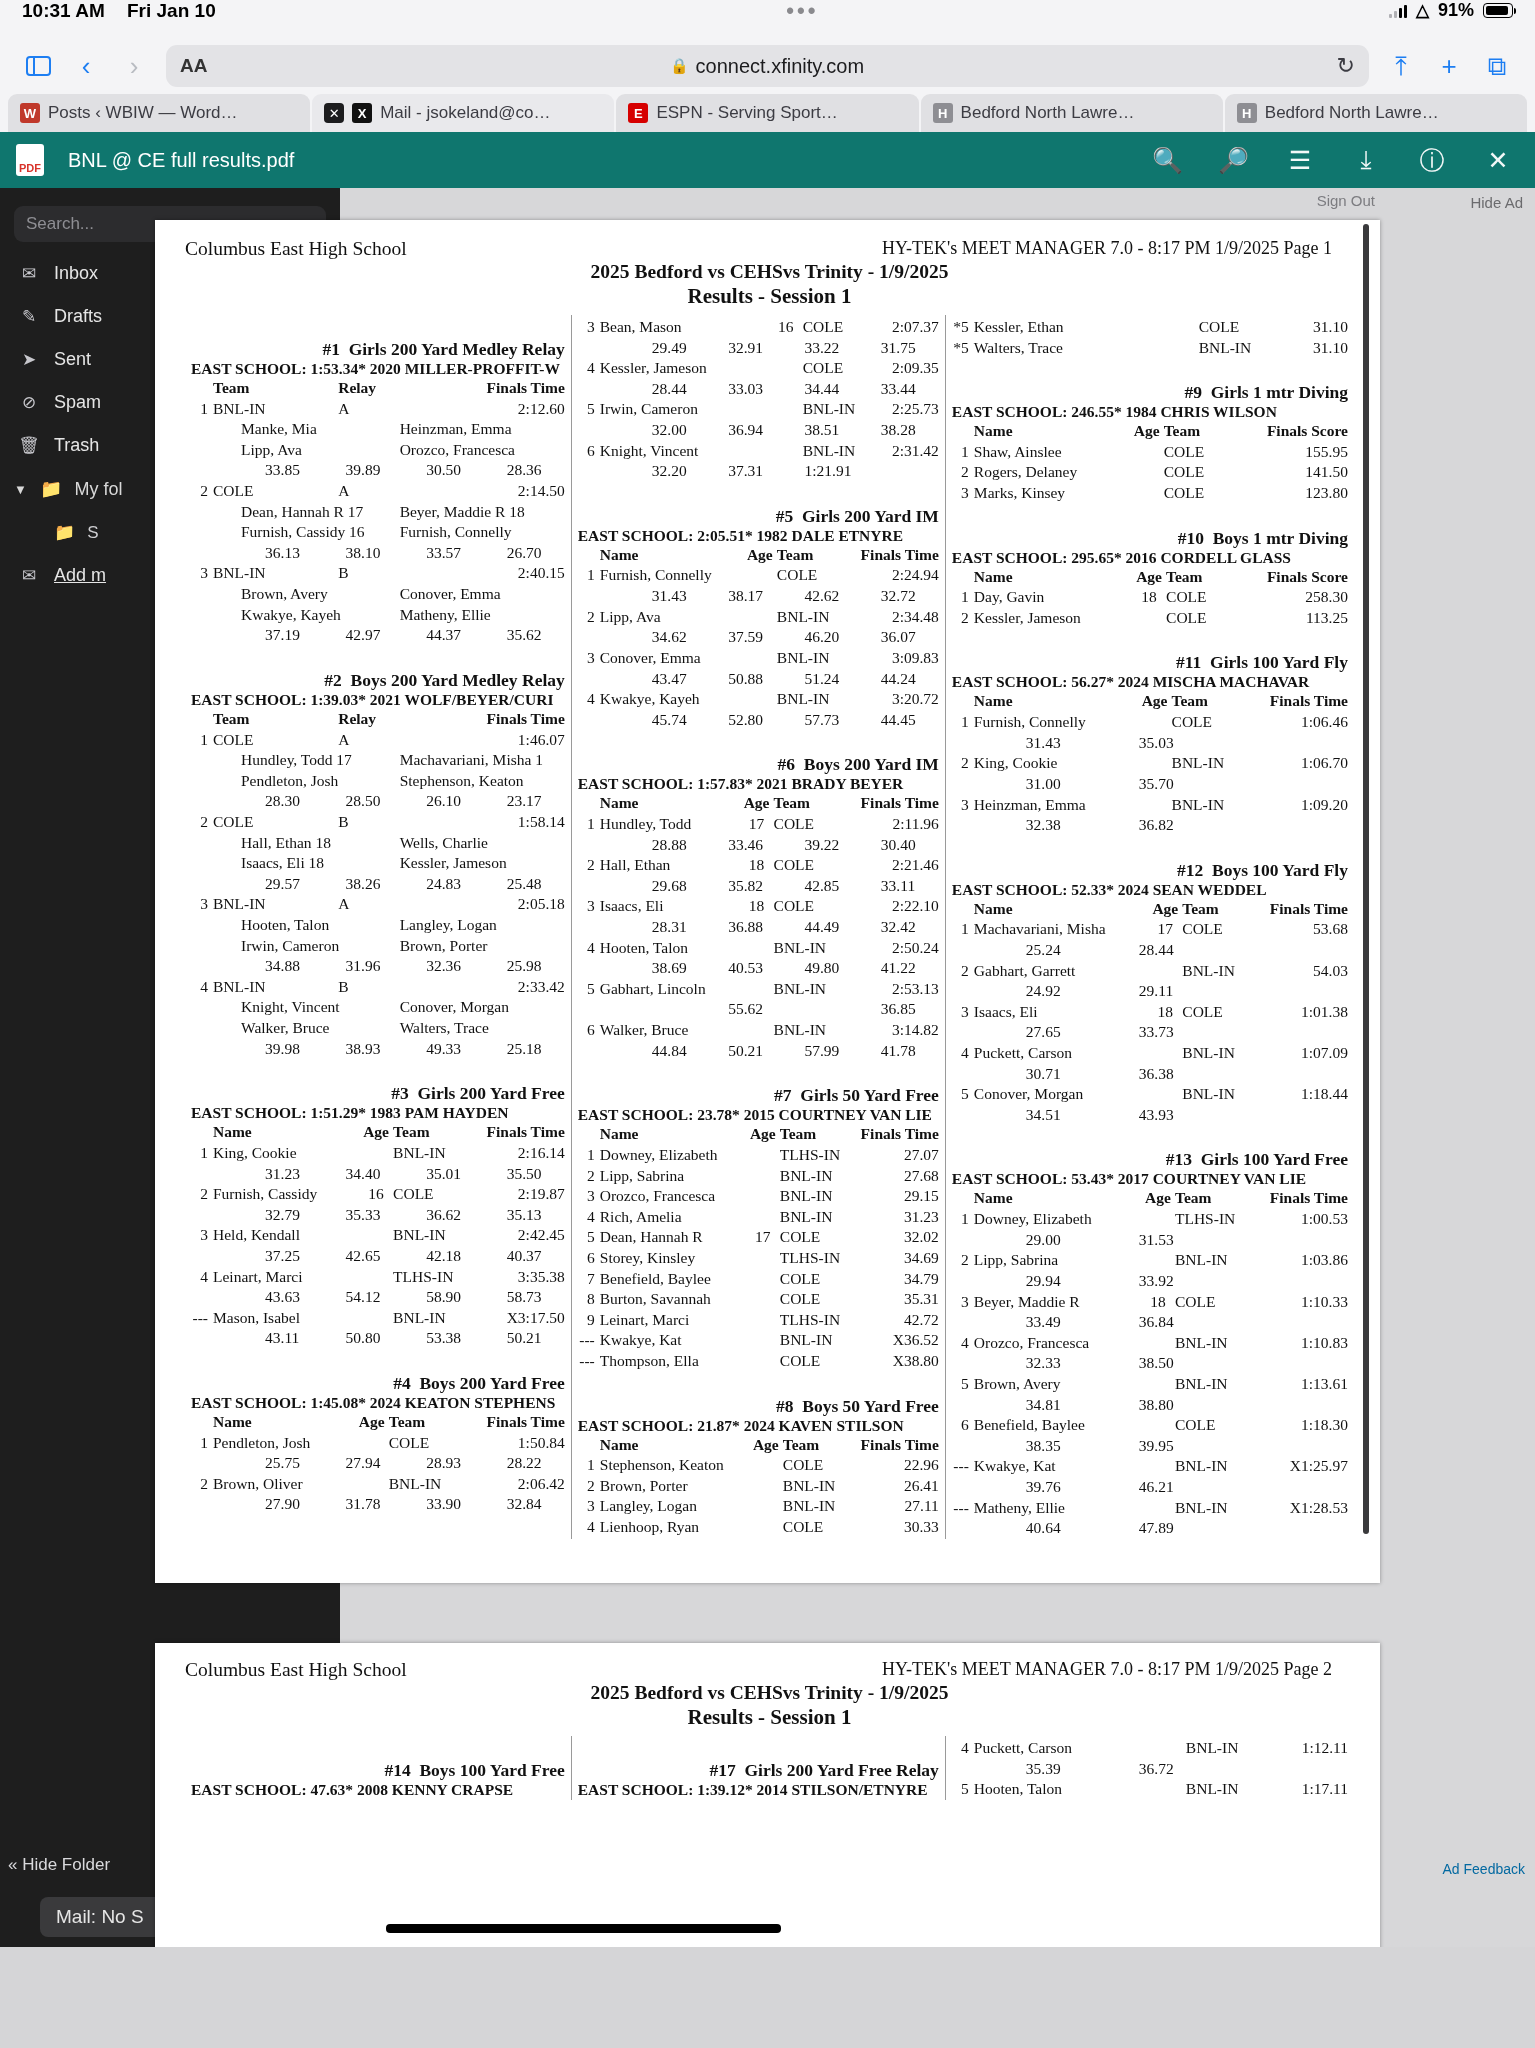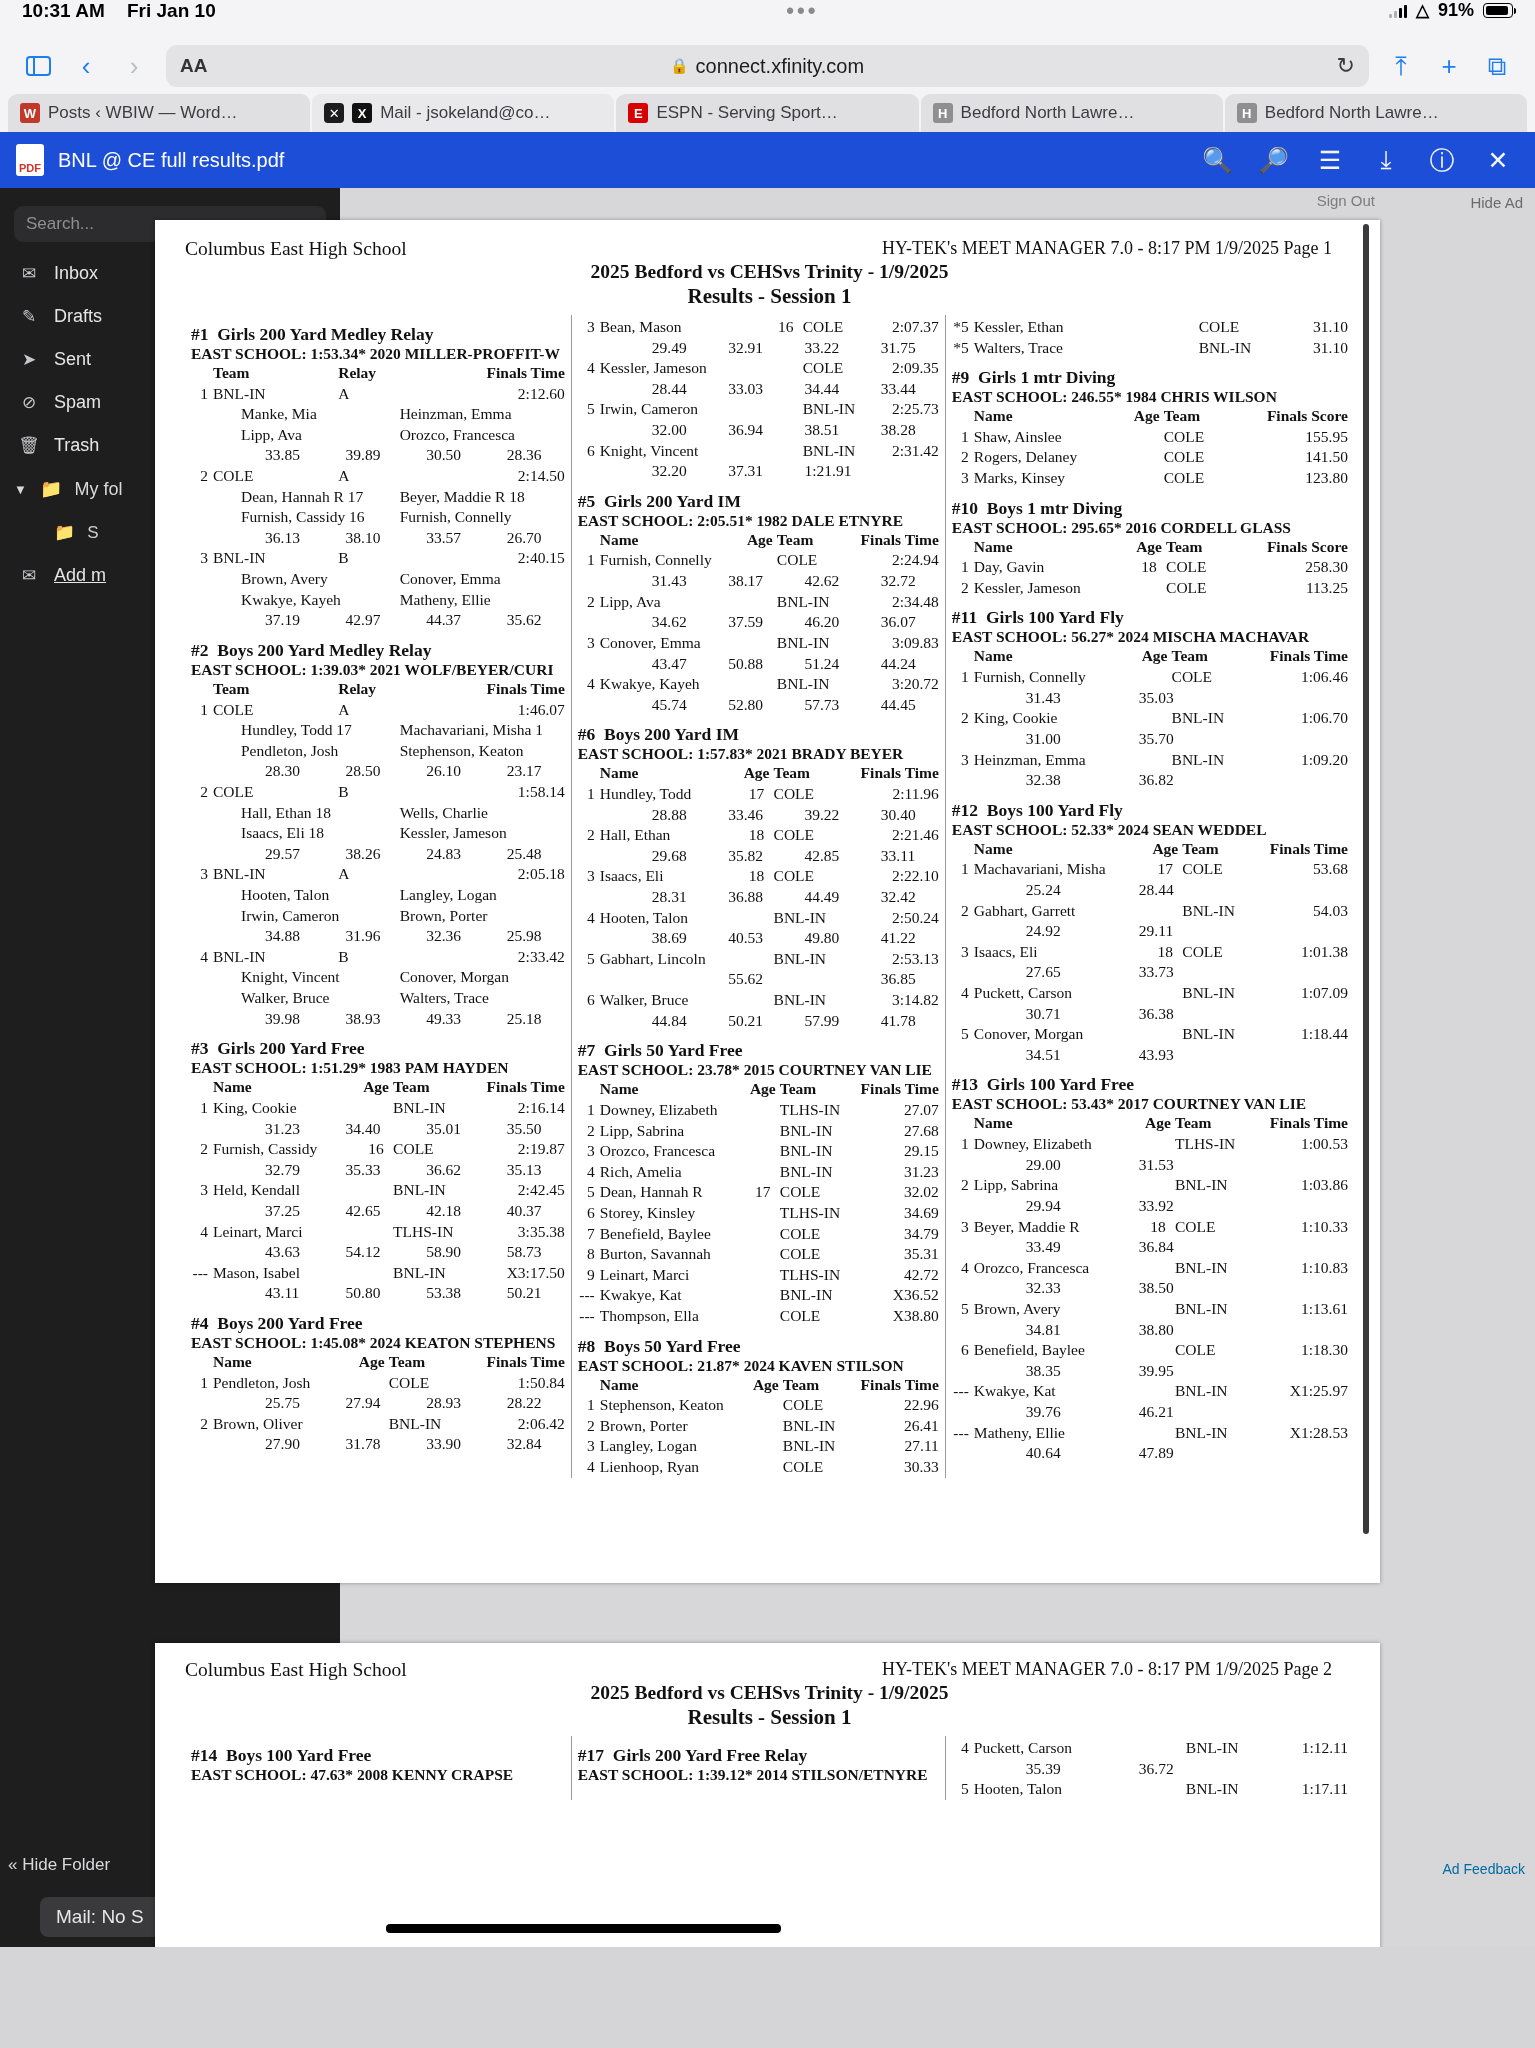--- a/index.html
+++ b/index.html
@@ -79,21 +79,21 @@
     width:20px; height:20px; border-radius:3px; flex:0 0 20px;
     display:flex; align-items:center; justify-content:center;
     font-size:13px; font-weight:700; color:#fff;
   }
   .tab .label { overflow:hidden; text-overflow:ellipsis; }
   .tabclose { width:20px; height:20px; background:#1c1c1e; color:#fff; border-radius:4px;
     display:flex; align-items:center; justify-content:center; font-size:13px; flex:0 0 20px; }
 
   
   .pdfbar {
-    background:#1d4ed8; height:56px; display:flex; align-items:center; padding:0 16px; gap:14px;
+    background:#0f766e; height:56px; display:flex; align-items:center; padding:0 16px; gap:24px;
     color:#fff;
   }
   .pdf-ico {
     width:28px; height:32px; background:#fff; border-radius:3px; position:relative;
     display:flex; align-items:flex-end; justify-content:center; font-size:11px; color:#d8332a; font-weight:700;
     padding-bottom:2px;
   }
   .pdf-name { font-size:20px; flex:1; overflow:hidden; white-space:nowrap; }
   .pdfbar .tool { font-size:25px; opacity:.95; width:42px; text-align:center; }
 
@@ -150,21 +150,21 @@
   .ctr { text-align:center; font-weight:bold; }
   .meet { font-size:19.5px; margin-top:1px; }
   .sess { font-size:21px; margin-top:1px; }
 
   .cols { display:flex; margin-top:6px; }
   .col { flex:1; padding:0 6px; position:relative; }
   .col.c1 { flex:0 0 33%; }
   .col.c2 { flex:0 0 32%; border-left:1px solid #9a9a9a; }
   .col.c3 { flex:0 0 35%; border-left:1px solid #9a9a9a; }
 
-  .evt { font-size:17.5px; font-weight:bold; margin-top:9px; }
+  .evt { font-size:17.5px; font-weight:bold; margin-top:24px;text-align:right; }
   .rec { font-size:15.5px; font-weight:bold; white-space:nowrap; }
   table.ev { width:100%; border-collapse:collapse; font-size:15.5px; }
   table.ev td { padding:0 0 0 0; vertical-align:top; line-height:1.33; white-space:nowrap; }
   .c-pl { width:22px; text-align:right; padding-right:5px !important; }
   .c-nm { }
   .c-ag { width:34px; text-align:center; }
   .c-tm { width:62px; text-align:left; }
   .c-ft { text-align:right; }
   .c-rl { width:40px; text-align:left; }
   .hdrrow td { font-weight:bold; }

